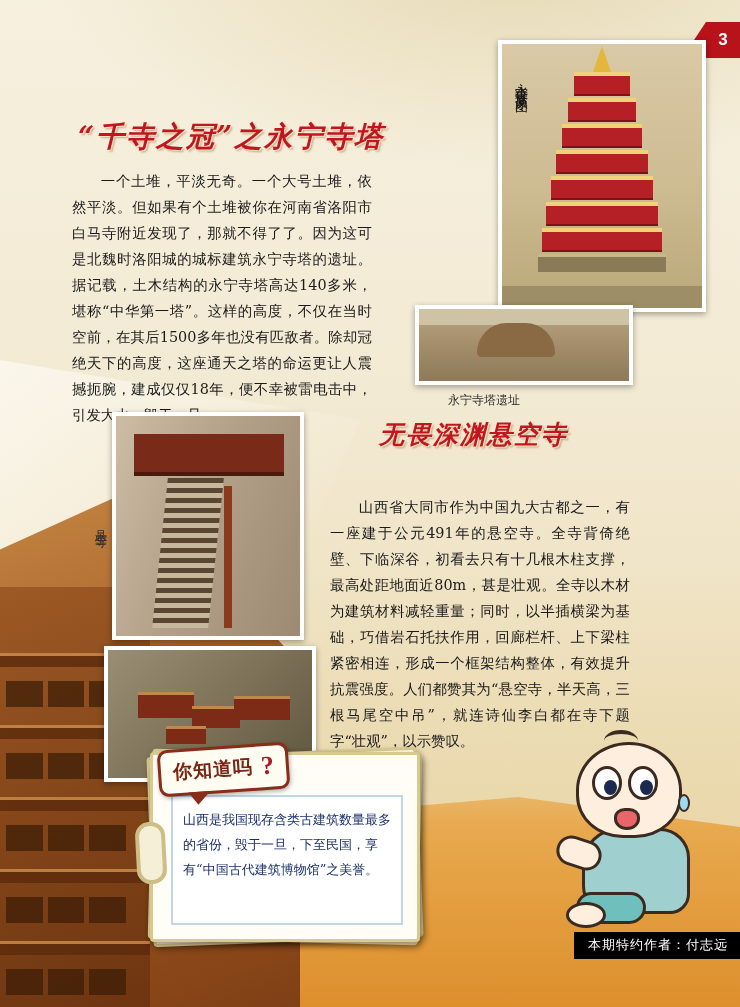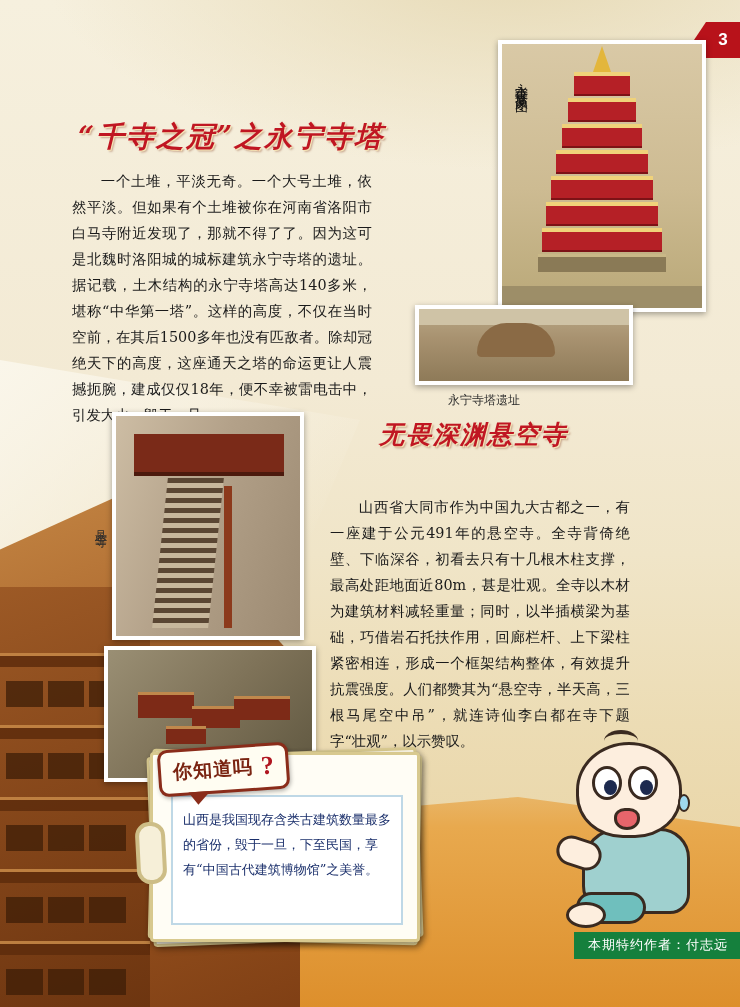--- a/index.html
+++ b/index.html
@@ -296,21 +296,21 @@
     position:absolute; left:14px; top:160px; width:40px; height:26px;
     background:#fdeede; border:3px solid #3a2a20; border-radius:50%;
   }
   .baby .drop {
     position:absolute; left:126px; top:52px; width:12px; height:18px;
     background:#9fd9ef; border:2px solid #3a2a20; border-radius:50% 50% 50% 50%;
   }
   
   .credit {
     position:absolute; right:0; bottom:48px;
-    background:#15803d; color:#fff;
+    background:#000000; color:#fff;
     font-family:"DejaVu Serif", serif;
     font-size:13px;
     padding:4px 12px 5px 14px;
     letter-spacing:1px;
   }
 </style>
 </head>
 <body>
 
 <div class="page">

